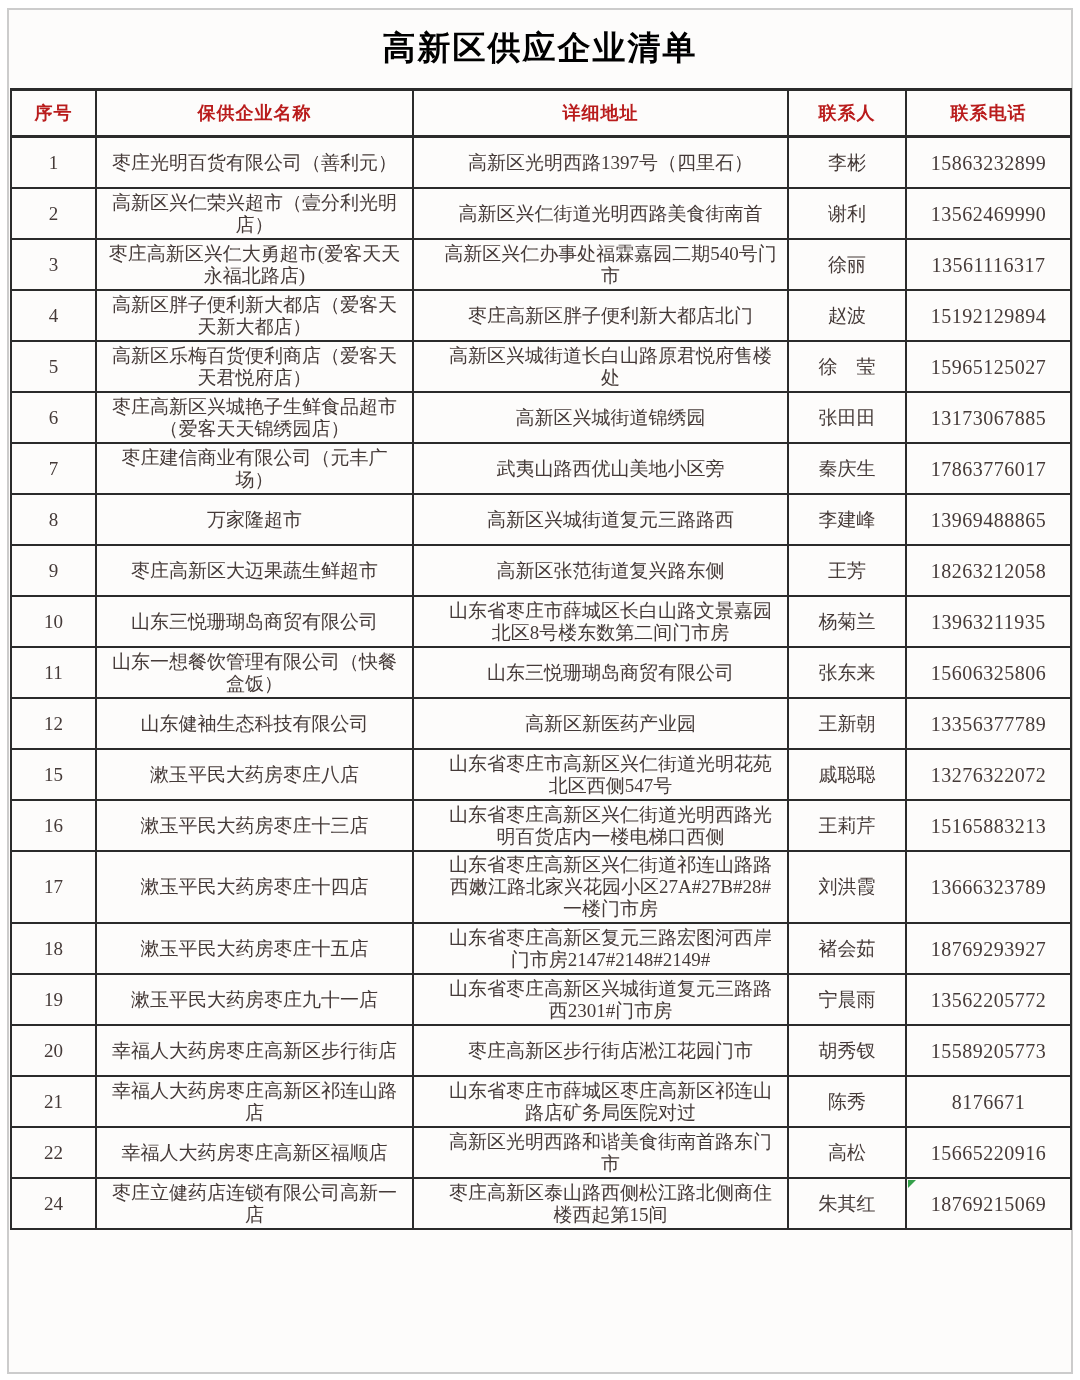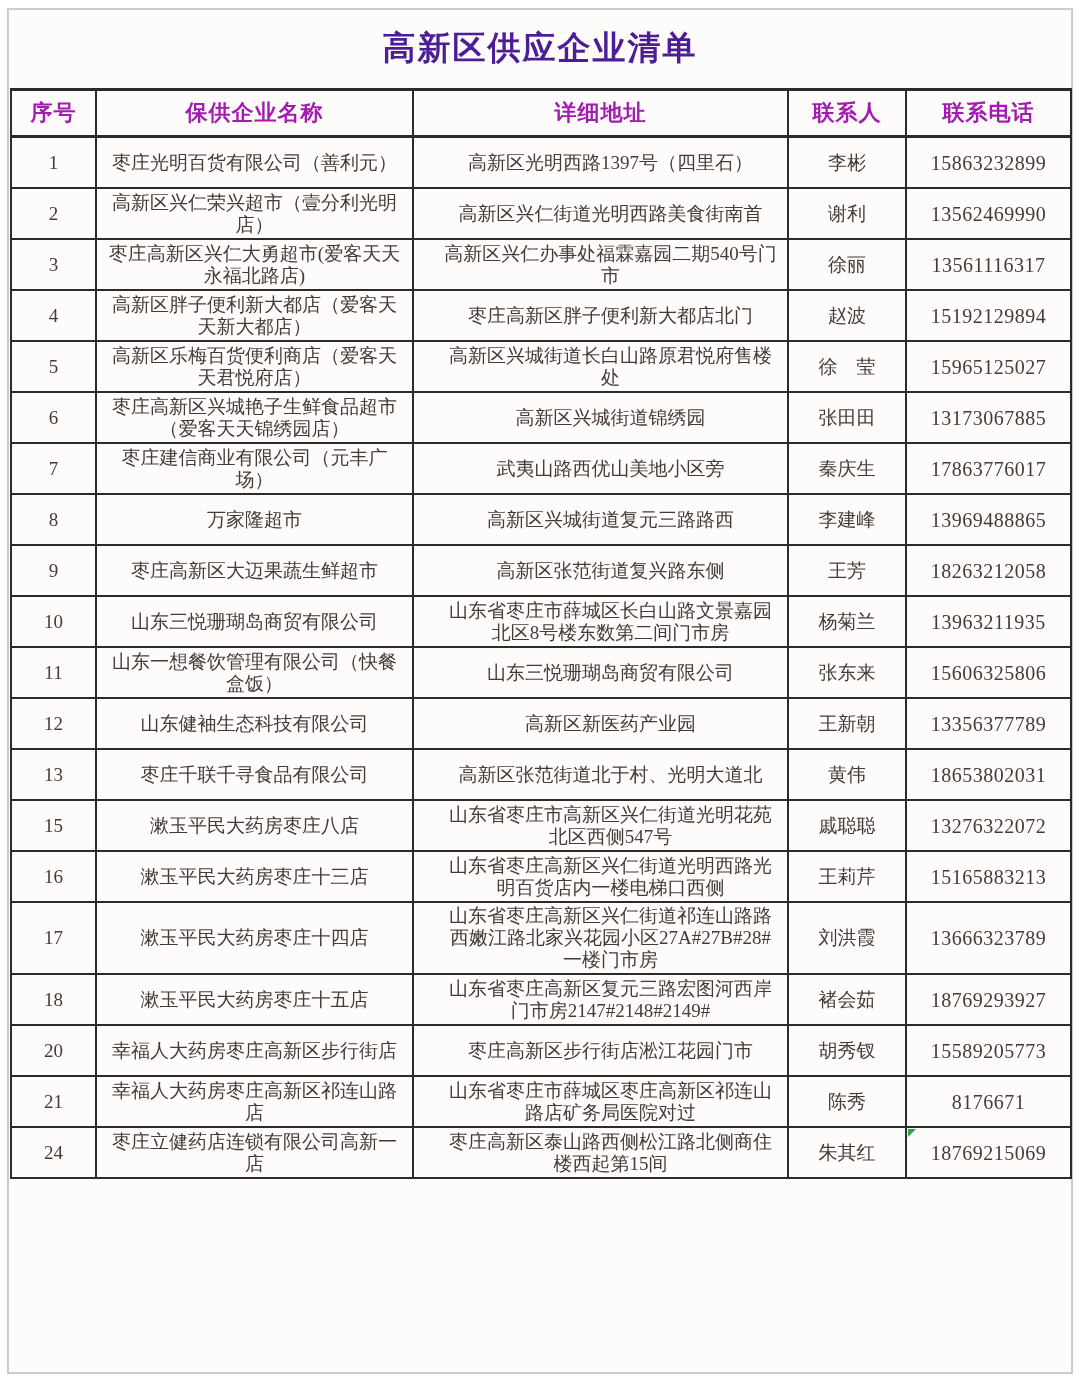--- a/index.html
+++ b/index.html
@@ -26,21 +26,21 @@
   }
   .doc-title {
     position: absolute;
     left: 0;
     top: 26px;
     width: 100%;
     text-align: center;
     font-size: 33px;
     font-weight: bold;
     letter-spacing: 2px;
-    color: #4c1d95;
+    color: #000000;
   }
   table.supplier-table {
     position: absolute;
     left: 10px;
     top: 88px;
     width: 1060px;
     border-collapse: collapse;
     table-layout: fixed;
   }
   table.supplier-table col.c-no      { width: 85px; }
@@ -50,23 +50,23 @@
   table.supplier-table col.c-phone   { width: 165px; }
 
   th, td {
     border: 2px solid #2b2b2b;
     text-align: center;
     vertical-align: middle;
     word-break: break-all;
   }
   thead th {
     height: 42px;
-    font-size: 22px;
+    font-size: 18px;
     font-weight: bold;
-    color: #a21caf;
+    color: #b91c1c;
     border-top-width: 3px;
     border-bottom-width: 3px;
     letter-spacing: 1px;
   }
   tbody td {
     height: 45px;
     padding: 2px 8px;
     font-size: 19px;
     line-height: 22px;
     color: #453a38;
@@ -193,27 +193,20 @@
     <td class="col-phone">15606325806</td>
   </tr>
       <tr>
     <td class="col-no">12</td>
     <td class="col-name">山东健袖生态科技有限公司</td>
     <td class="col-addr">高新区新医药产业园</td>
     <td class="col-contact">王新朝</td>
     <td class="col-phone">13356377789</td>
   </tr>
       <tr>
-    <td class="col-no">13</td>
-    <td class="col-name">枣庄千联千寻食品有限公司</td>
-    <td class="col-addr">高新区张范街道北于村、光明大道北</td>
-    <td class="col-contact">黄伟</td>
-    <td class="col-phone">18653802031</td>
-  </tr>
-      <tr>
     <td class="col-no">15</td>
     <td class="col-name">漱玉平民大药房枣庄八店</td>
     <td class="col-addr">山东省枣庄市高新区兴仁街道光明花苑北区西侧547号</td>
     <td class="col-contact">戚聪聪</td>
     <td class="col-phone">13276322072</td>
   </tr>
       <tr>
     <td class="col-no">16</td>
     <td class="col-name">漱玉平民大药房枣庄十三店</td>
     <td class="col-addr">山东省枣庄高新区兴仁街道光明西路光明百货店内一楼电梯口西侧</td>
@@ -228,34 +221,48 @@
     <td class="col-phone">13666323789</td>
   </tr>
       <tr>
     <td class="col-no">18</td>
     <td class="col-name">漱玉平民大药房枣庄十五店</td>
     <td class="col-addr">山东省枣庄高新区复元三路宏图河西岸门市房2147#2148#2149#</td>
     <td class="col-contact">褚会茹</td>
     <td class="col-phone">18769293927</td>
   </tr>
       <tr>
+    <td class="col-no">19</td>
+    <td class="col-name">漱玉平民大药房枣庄九十一店</td>
+    <td class="col-addr">山东省枣庄高新区兴城街道复元三路路西2301#门市房</td>
+    <td class="col-contact">宁晨雨</td>
+    <td class="col-phone">13562205772</td>
+  </tr>
+      <tr>
     <td class="col-no">20</td>
     <td class="col-name">幸福人大药房枣庄高新区步行街店</td>
     <td class="col-addr">枣庄高新区步行街店淞江花园门市</td>
     <td class="col-contact">胡秀钗</td>
     <td class="col-phone">15589205773</td>
   </tr>
       <tr>
     <td class="col-no">21</td>
     <td class="col-name">幸福人大药房枣庄高新区祁连山路店</td>
     <td class="col-addr">山东省枣庄市薛城区枣庄高新区祁连山路店矿务局医院对过</td>
     <td class="col-contact">陈秀</td>
     <td class="col-phone">8176671</td>
   </tr>
       <tr>
+    <td class="col-no">22</td>
+    <td class="col-name">幸福人大药房枣庄高新区福顺店</td>
+    <td class="col-addr">高新区光明西路和谐美食街南首路东门市</td>
+    <td class="col-contact">高松</td>
+    <td class="col-phone">15665220916</td>
+  </tr>
+      <tr>
     <td class="col-no">24</td>
     <td class="col-name">枣庄立健药店连锁有限公司高新一店</td>
     <td class="col-addr">枣庄高新区泰山路西侧松江路北侧商住楼西起第15间</td>
     <td class="col-contact">朱其红</td>
     <td class="col-phone">18769215069<span class="cell-mark"></span></td>
   </tr>
     </tbody>
 </table>
 
 </body></html>

